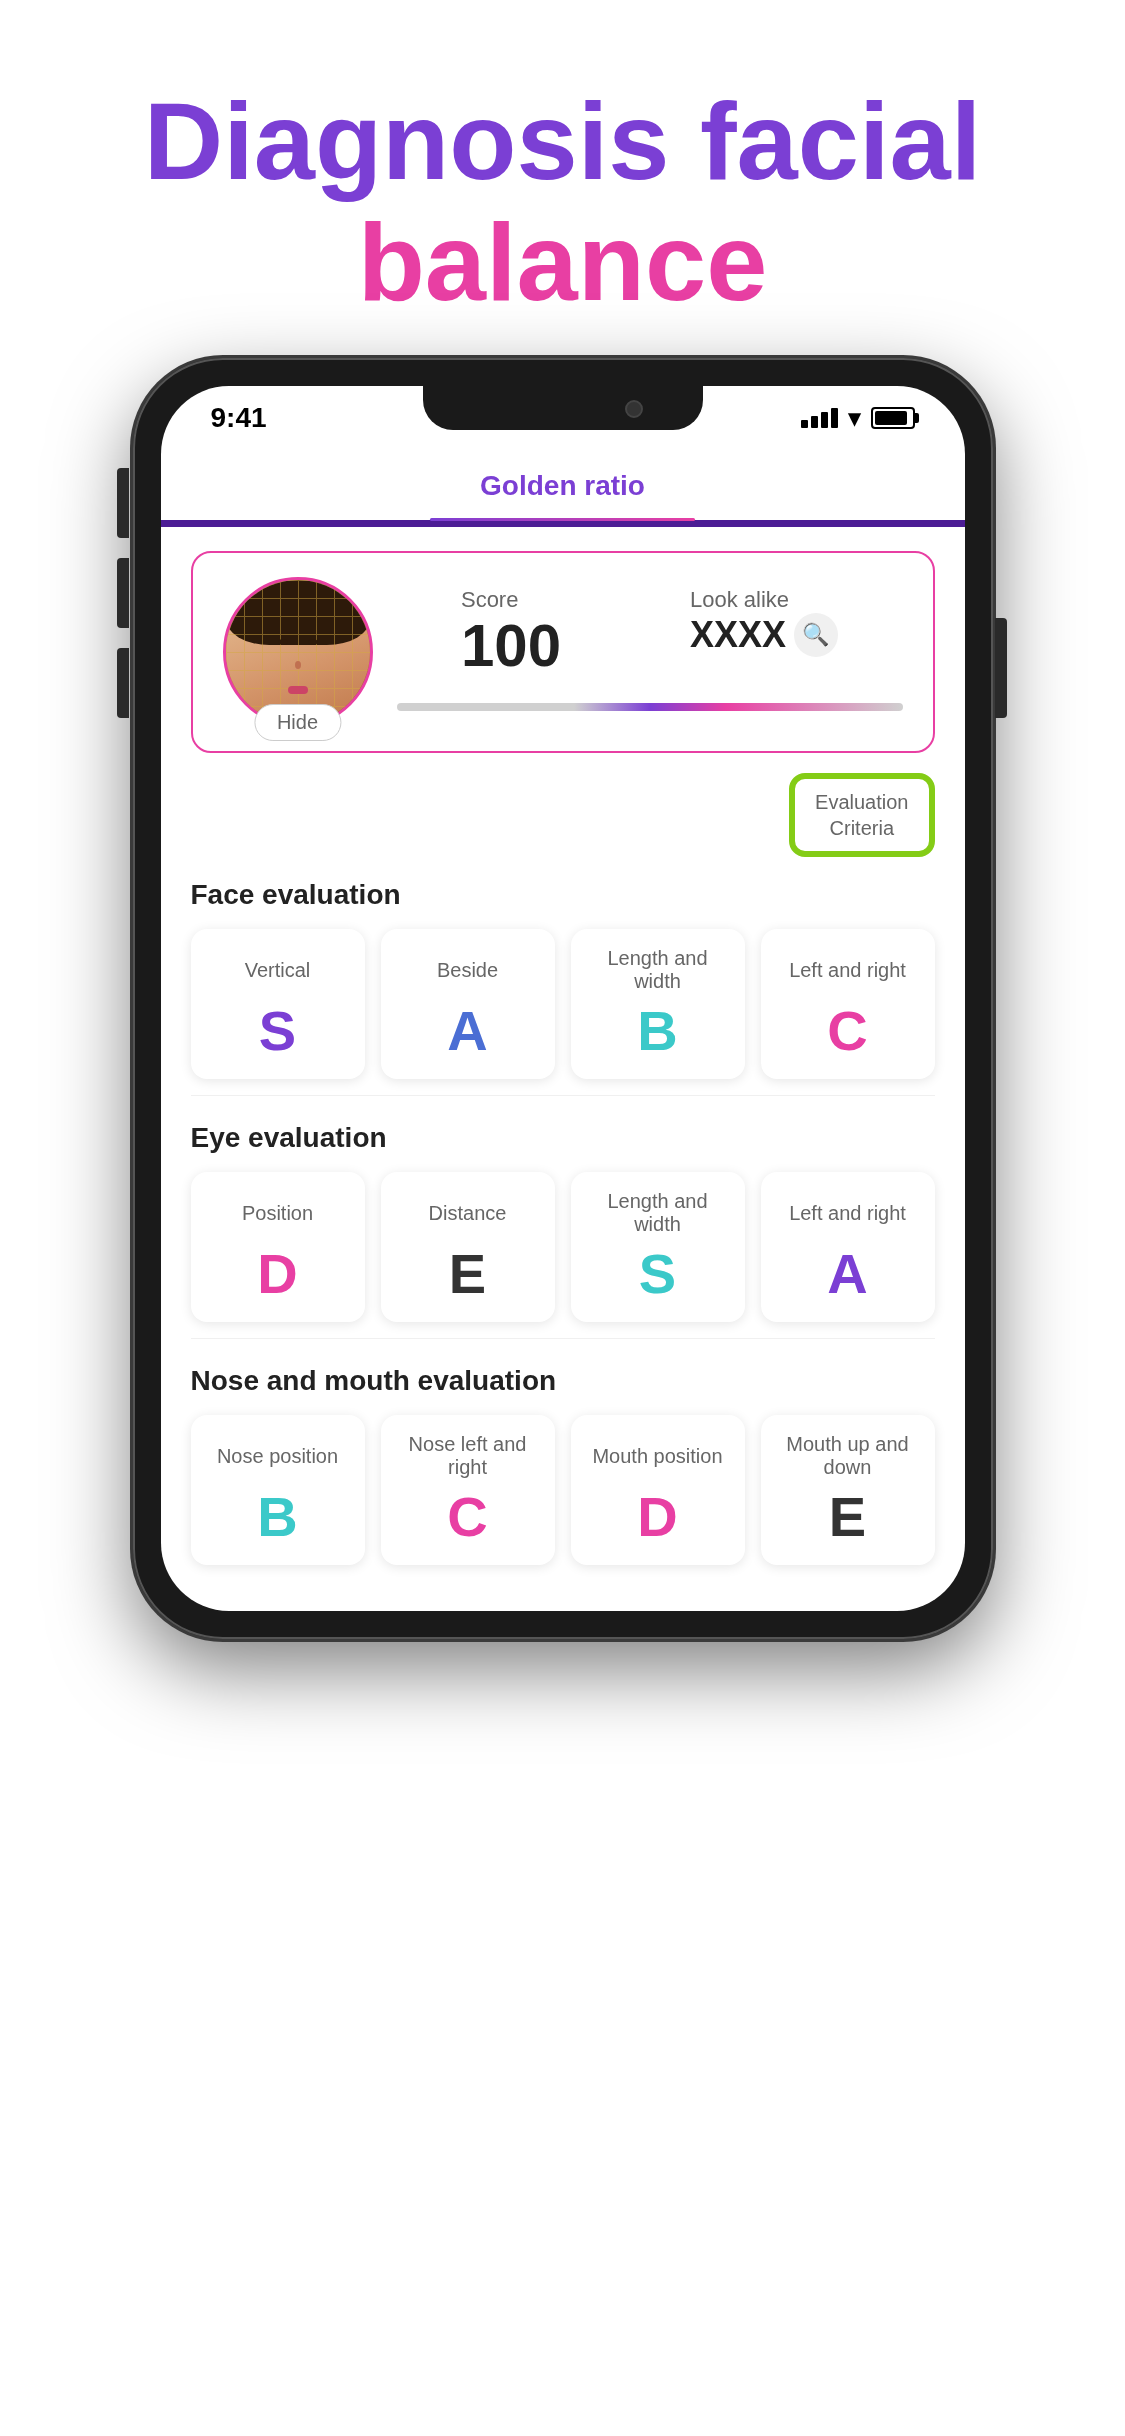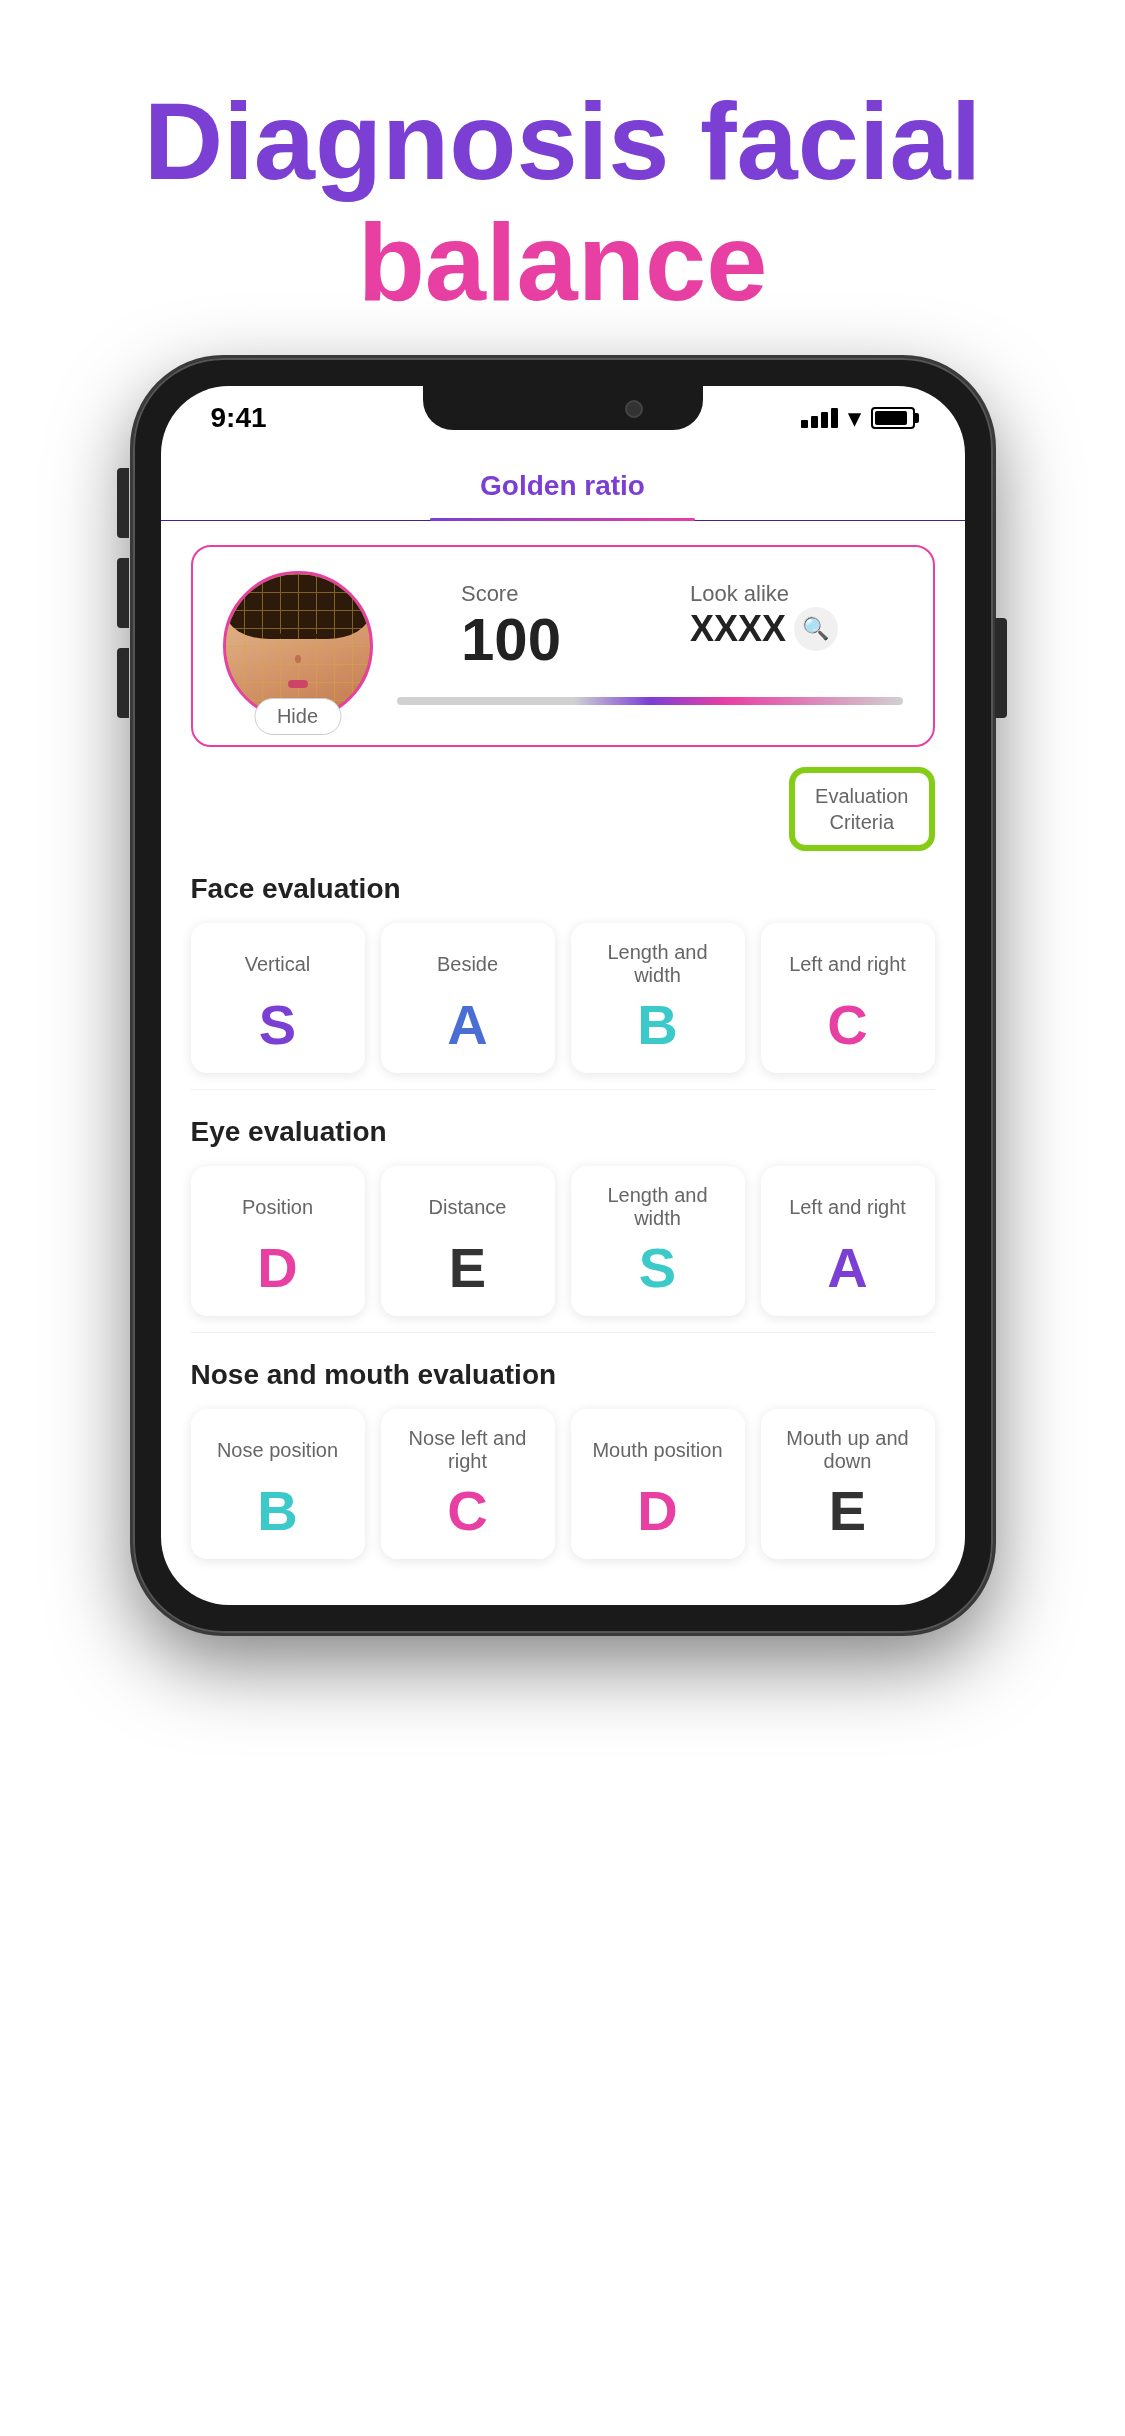--- a/index.html
+++ b/index.html
@@ -143,21 +143,21 @@
       height: 100%;
       width: 90%;
       border-radius: 2px;
     }
 
     
     .tabs {
       display: flex;
       justify-content: center;
       padding: 10px 0 0;
-      border-bottom: 1px solid #4c1d95;
+      border-bottom: 7px solid #4c1d95;
       gap: 0;
     }
     .tab {
       padding: 16px 50px 18px;
       font-size: 28px;
       font-weight: 600;
       color: #999;
       position: relative;
       cursor: pointer;
     }

